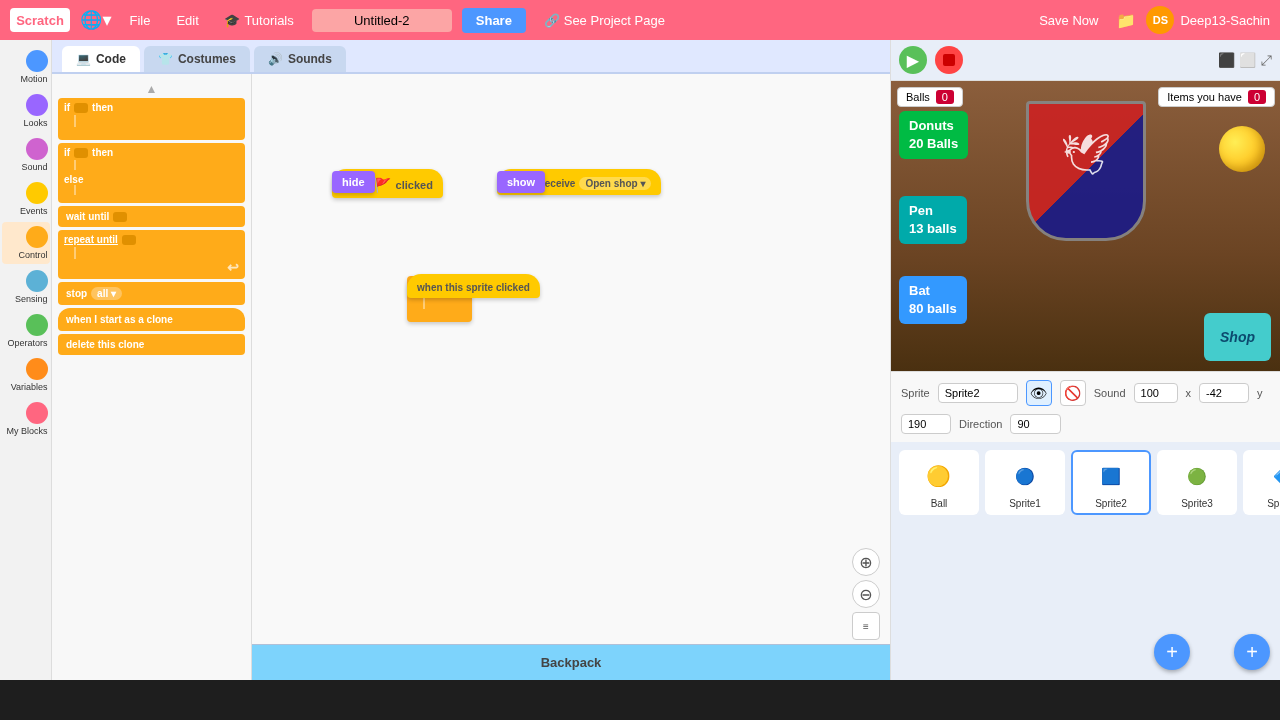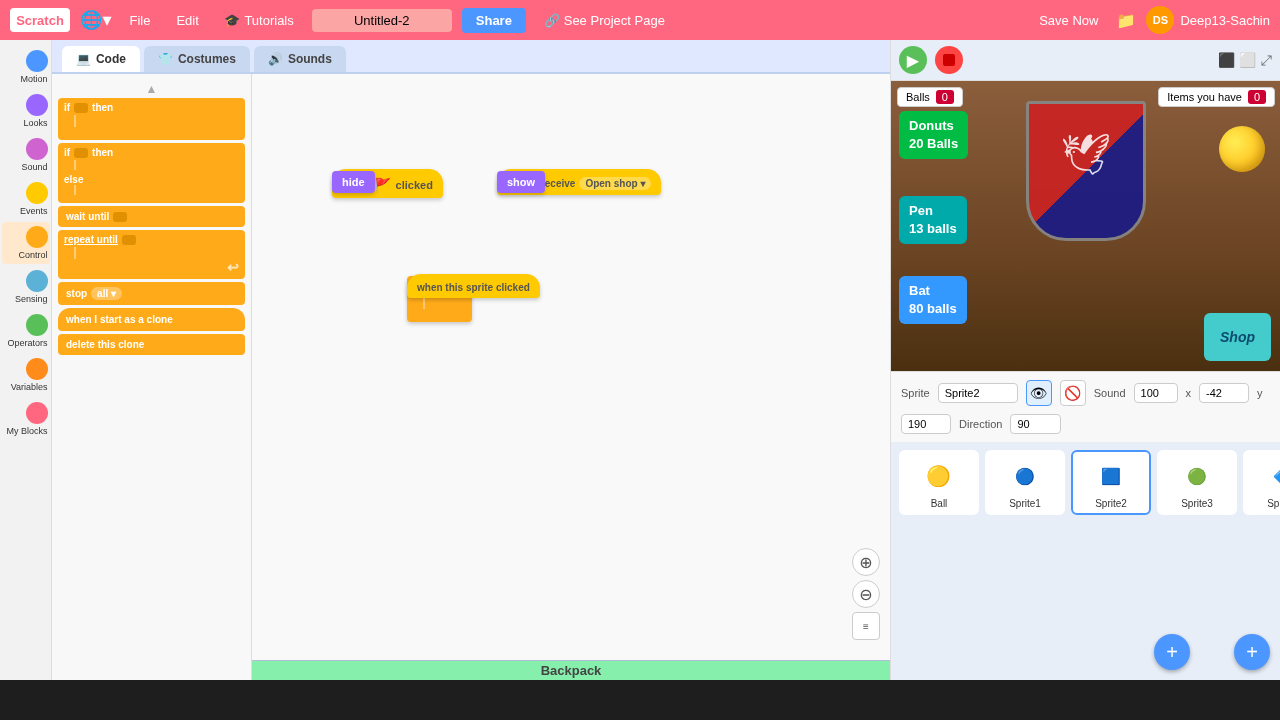--- a/index.html
+++ b/index.html
@@ -359,21 +359,21 @@
             <div style="height:16px; border-left:2px solid rgba(255,255,255,0.4); margin-left:8px;"></div>
           </div>
         </div>
 
         <div id="zoom-controls">
           <div class="zoom-btn">⊕</div>
           <div class="zoom-btn">⊖</div>
           <div class="zoom-btn" style="border-radius:4px; font-size:10px;">≡</div>
         </div>
 
-        <div id="backpack-bar" style="position:absolute; bottom:0; left:0; right:0; height:20px; background:#86efac; display:flex; align-items:center; justify-content:center; font-size:13px; color:#444; font-weight:bold; border-top:1px solid #b0c0d8;">
+        <div id="backpack-bar" style="position:absolute; bottom:0; left:0; right:0; height:36px; background:#7dd3fc; display:flex; align-items:center; justify-content:center; font-size:13px; color:#444; font-weight:bold; border-top:1px solid #b0c0d8;">
           <span>Backpack</span>
         </div>
       </div>
 
     </div>
   </div>
 
   <div id="stage-area">
 
     <div id="stage-controls">

